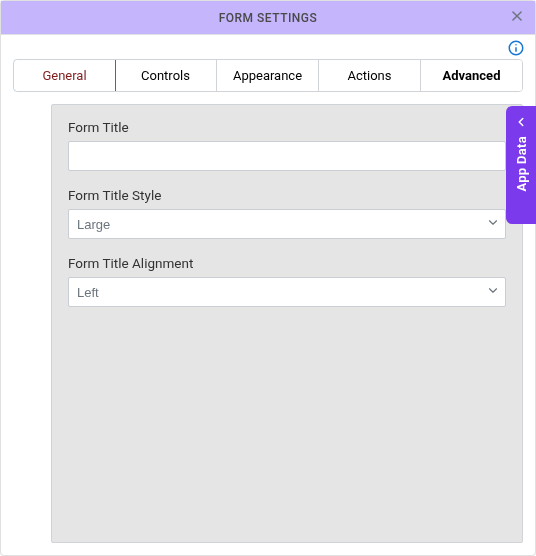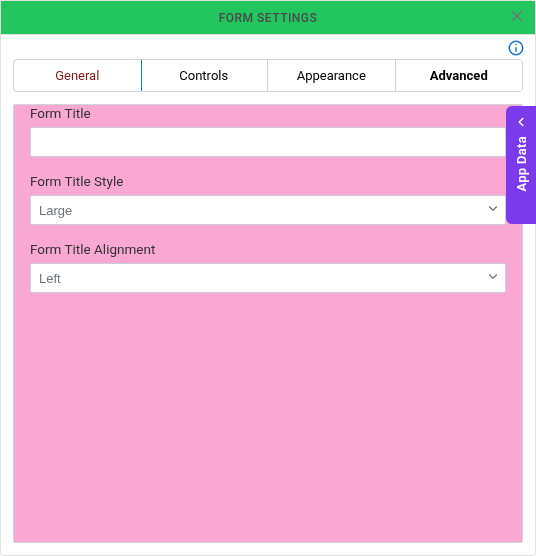--- a/index.html
+++ b/index.html
@@ -16,21 +16,21 @@
     height: 556px;
     border: 1px solid #e0e0e0;
     border-radius: 4px;
     background: #fff;
     display: flex;
     flex-direction: column;
     box-shadow: 0 0 1px rgba(0,0,0,0.1);
   }
   .dialog-header {
     height: 34px;
-    background: #22c55e;
+    background: #c4b5fd;
     border-bottom: 1px solid #e0e0e0;
     display: flex;
     align-items: center;
     justify-content: center;
     position: relative;
   }
   .dialog-title {
     font-size: 12px;
     letter-spacing: 0.5px;
     color: #4a4a4a;
@@ -90,22 +90,23 @@
   }
   .content-wrap {
     flex: 1;
     padding: 12px;
     display: flex;
   }
   .panel {
     flex: 1;
     border: 1px solid #d0d4d9;
     border-radius: 2px;
-    padding: 0 16px;
-    background: #f9a8d4;
+    padding: 14px 16px;
+    background: #e5e5e5;
+    margin-left: 38px;
   }
   .field {
     margin-bottom: 16px;
   }
   .field-label {
     font-size: 13.5px;
     color: #333;
     margin-bottom: 6px;
     display: block;
   }
@@ -201,20 +202,21 @@
           <circle cx="12" cy="7.5" r="1" fill="currentColor" stroke="none"></circle>
         </svg>
       </span>
     </div>
   </div>
 
   <div class="tabs">
     <div class="tab active"><span>General</span></div>
     <div class="tab"><span>Controls</span></div>
     <div class="tab"><span>Appearance</span></div>
+    <div class="tab"><span>Actions</span></div>
     <div class="tab"><span>Advanced</span></div>
   </div>
 
   <div class="content-wrap">
     <div class="panel">
 
       <div class="field">
         <label class="field-label">Form Title</label>
         <input type="text" class="text-input" value="" style="">
       </div>

